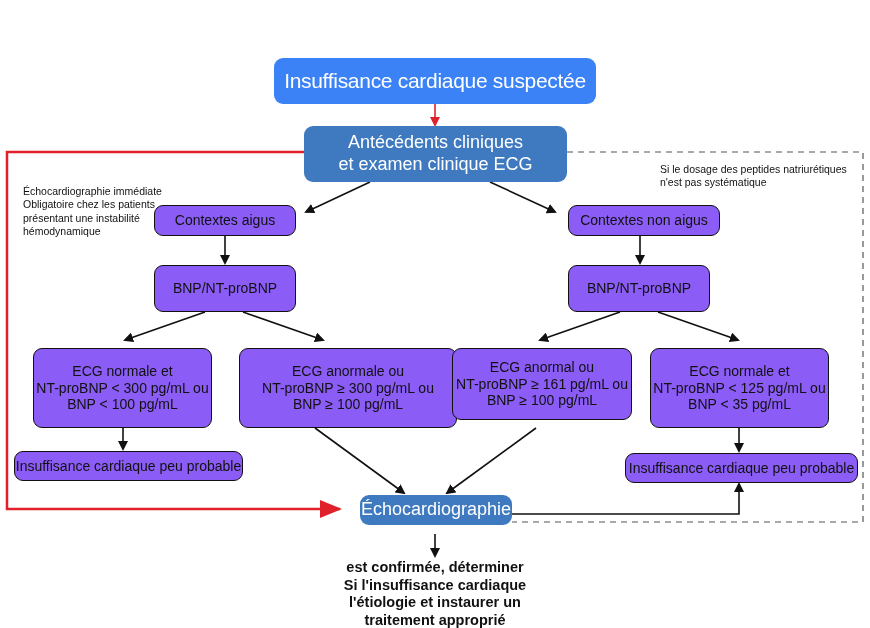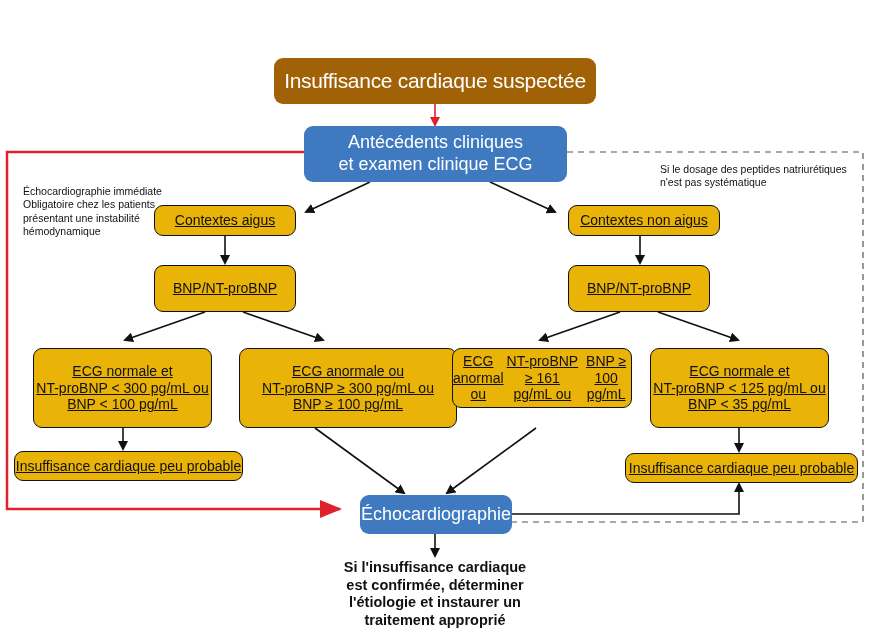--- a/index.html
+++ b/index.html
@@ -1,23 +1,23 @@
 <!DOCTYPE html>
 <html><head>
 <meta charset="utf-8">
 <style>
   html, body { margin: 0; padding: 0; background: #ffffff; }
   body { width: 870px; height: 628px; position: relative; overflow: hidden;
          font-family: "Liberation Sans", "DejaVu Sans", sans-serif; color: #111; }
   svg#connectors { position: absolute; left: 0; top: 0; width: 870px; height: 628px; }
   .box { position: absolute; box-sizing: border-box; display: flex; align-items: center;
          justify-content: center; text-align: center; line-height: 1.2; }
-  .red { background: #a16207; color: #fff; border-radius: 9px; font-size: 21px; letter-spacing: -0.3px; }
+  .red { background: #3b82f6; color: #fff; border-radius: 9px; font-size: 21px; letter-spacing: -0.3px; }
   .blue { background: #3f7ac0; color: #fff; border-radius: 9px; font-size: 18px; }
-  .white { background: #eab308; border: 1.6px solid #111; border-radius: 9px; font-size: 14px; color: #111; text-decoration: underline; }
+  .white { background: #8b5cf6; border: 1.6px solid #111; border-radius: 9px; font-size: 14px; color: #111; }
   .note { position: absolute; font-size: 10.5px; line-height: 1.28; color: #111; }
   .final { position: absolute; font-size: 14.5px; font-weight: bold; text-align: center; line-height: 1.22; color: #111; }
 </style>
 </head>
 <body>
 
 <svg id="connectors" viewBox="0 0 870 628">
   <defs>
     <marker id="ah" markerWidth="10" markerHeight="10" refX="8" refY="5" orient="auto" markerUnits="userSpaceOnUse">
       <path d="M0,0 L10,5 L0,10 z" fill="#111"></path>
@@ -98,36 +98,36 @@
 <div class="box white" style="left:14px; top:451px; width:229px; height:30px;">
   <span>Insuffisance cardiaque peu probable</span>
 </div>
 
 <div class="box white" style="left:568px; top:205px; width:152px; height:31px;">
   <span>Contextes non aigus</span>
 </div>
 <div class="box white" style="left:568px; top:265px; width:142px; height:47px;">
   <span>BNP/NT-proBNP</span>
 </div>
-<div class="box white" style="left:452px; top:348px; width:180px; height:60px; flex-direction:row;">
+<div class="box white" style="left:452px; top:348px; width:180px; height:72px; flex-direction:column;">
   <span>ECG anormal ou</span>
   <span>NT-proBNP ≥ 161 pg/mL ou</span>
   <span>BNP ≥ 100 pg/mL</span>
 </div>
 <div class="box white" style="left:650px; top:348px; width:179px; height:80px; flex-direction:column;">
   <span>ECG normale et</span>
   <span>NT-proBNP &lt; 125 pg/mL ou</span>
   <span>BNP &lt; 35 pg/mL</span>
 </div>
 <div class="box white" style="left:625px; top:453px; width:233px; height:30px;">
   <span>Insuffisance cardiaque peu probable</span>
 </div>
 
-<div class="box blue" style="left:360px; top:495px; width:152px; height:39px;align-items:center;">
+<div class="box blue" style="left:360px; top:495px; width:152px; height:30px;align-items:center;">
   <span>Échocardiographie</span>
 </div>
 
 <div class="final" style="left:310px; top:559px; width:250px;">
+  <div>est confirmée, déterminer</div>
   <div>Si l'insuffisance cardiaque</div>
-  <div>est confirmée, déterminer</div>
   <div>l'étiologie et instaurer un</div>
   <div>traitement approprié</div>
 </div>
 
 </body></html>

